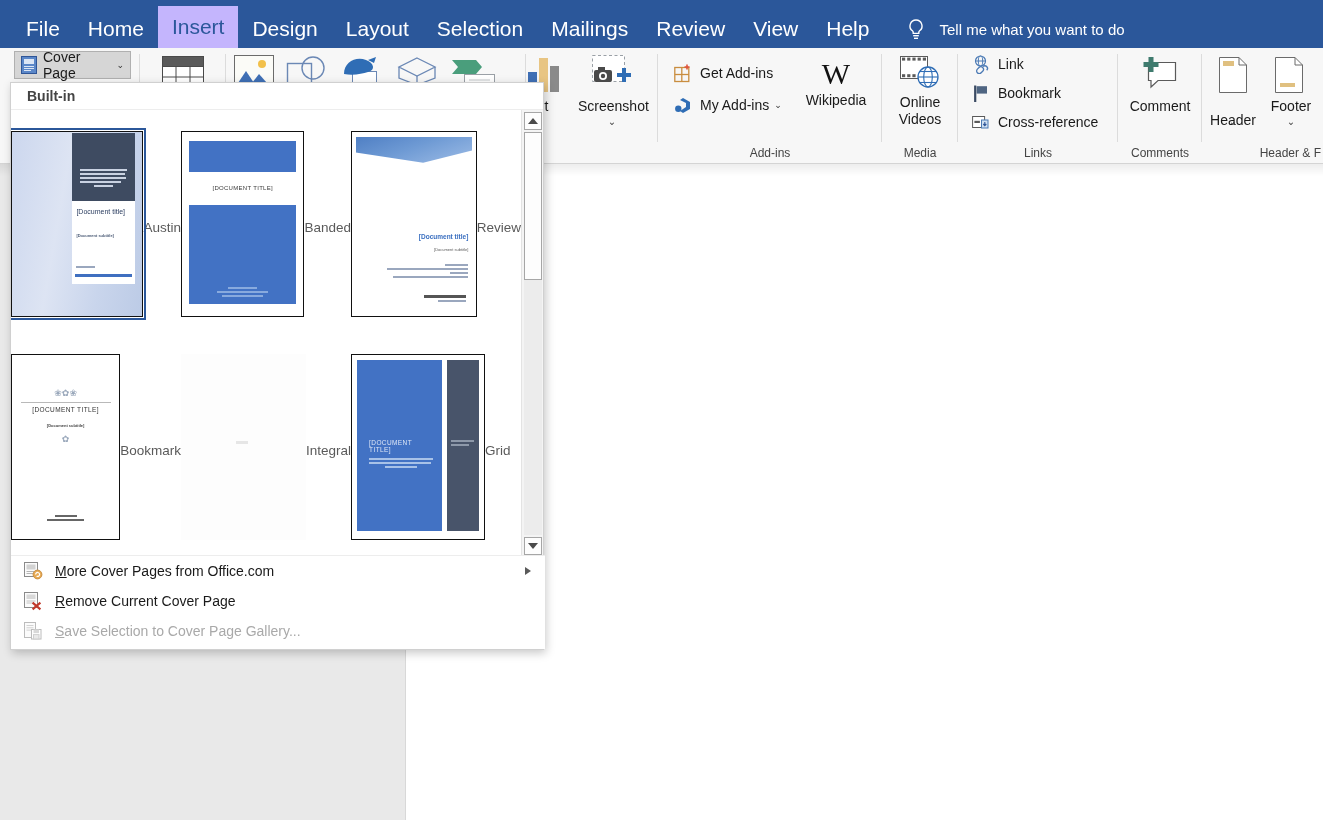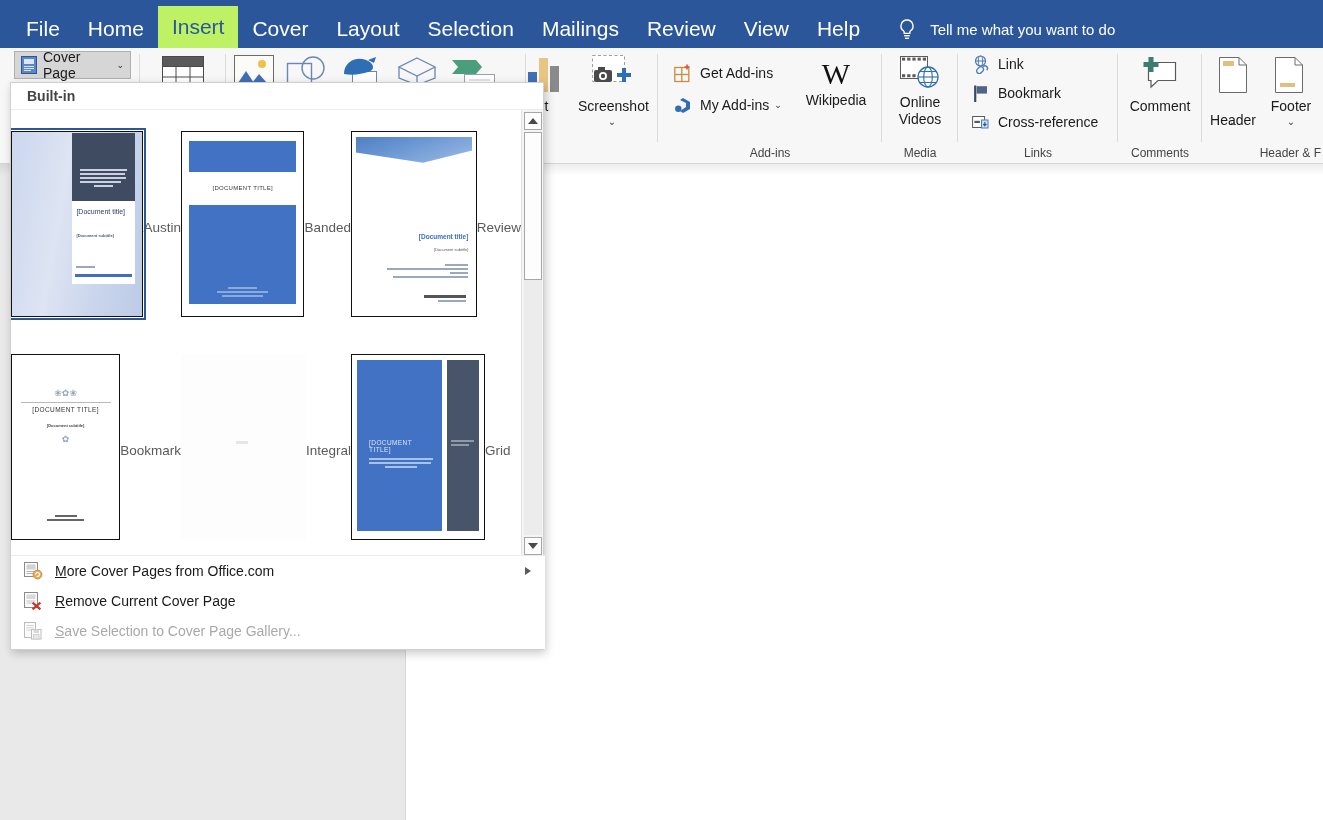--- a/index.html
+++ b/index.html
@@ -19,21 +19,21 @@
     display: flex; align-items: flex-end;
   }
   .tab {
     height: 38px; padding: 0 14px;
     display: flex; align-items: center; justify-content: center;
     color: #ffffff; font-size: 21px; white-space: nowrap;
     cursor: default;
   }
   .tab.first { margin-left: 12px; }
   .tab.active {
-    background: #bef264; color: #2b579a;
+    background: #c4b5fd; color: #2b579a;
     height: 42px;
   }
   .tellme {
     display: flex; align-items: center; height: 38px;
     margin-left: 22px; color: #ffffff; font-size: 15px;
   }
   .bulb { width: 22px; height: 24px; margin-right: 12px; position: relative; }
   .bulb svg { display:block; }
 
   
@@ -236,21 +236,21 @@
     <div class="tab first">
         <span>File</span>
       </div>
     <div class="tab">
         <span>Home</span>
       </div>
     <div class="tab active">
         <span>Insert</span>
       </div>
     <div class="tab">
-        <span>Cover</span>
+        <span>Design</span>
       </div>
     <div class="tab">
         <span>Layout</span>
       </div>
     <div class="tab">
         <span>Selection</span>
       </div>
     <div class="tab">
         <span>Mailings</span>
       </div>

